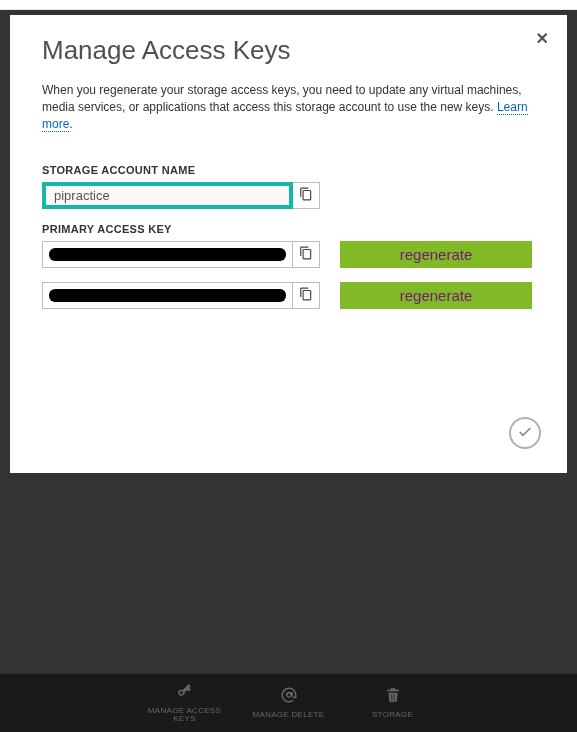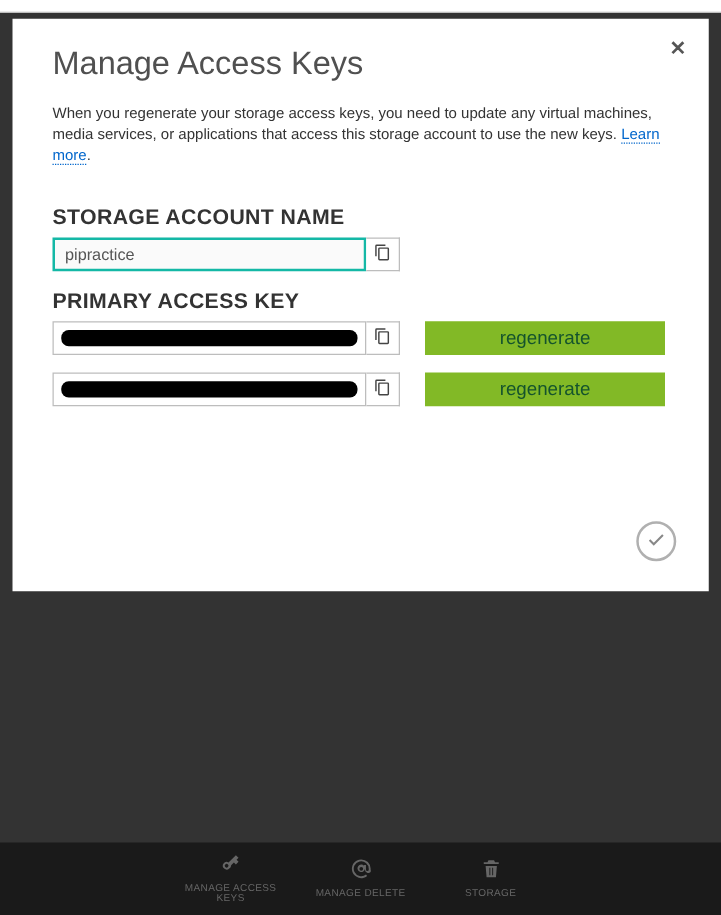--- a/index.html
+++ b/index.html
@@ -24,27 +24,27 @@
     font-size: 16px; color: #555; cursor: pointer; font-weight: bold;
     background: none; border: none;
   }
   .modal h1 {
     font-weight: 300; font-size: 26px; color: #505050; margin-bottom: 16px;
   }
   .desc { font-size: 12px; color: #333; line-height: 1.4; margin-bottom: 32px; }
   .desc a { color: #0066cc; text-decoration: none; border-bottom: 1px dotted #0066cc; }
 
   .field-label {
-    font-size: 17px; font-weight: 600; letter-spacing: 0.3px;
+    font-size: 11px; font-weight: 600; letter-spacing: 0.3px;
     color: #333; margin-bottom: 6px; text-transform: uppercase;
   }
   .row { display: flex; align-items: stretch; margin-bottom: 14px; gap: 0; }
   .input-wrap { display: flex; width: 278px; }
   .text-input {
-    flex: 1; border: 2px solid #14b8a6; height: 27px; padding: 0 8px;
+    flex: 1; border: 4px solid #14b8a6; height: 27px; padding: 0 8px;
     font-size: 13px; color: #555; background: #fafafa;
   }
   .text-input[readonly] { background: #fafafa; }
   .copy-btn {
     width: 27px; height: 27px; border: 1px solid #bdbdbd; border-left: none;
     background: #fff; display: flex; align-items: center; justify-content: center;
     cursor: pointer;
   }
   .copy-btn svg { width: 14px; height: 14px; fill: #444; }
 
@@ -52,21 +52,21 @@
     flex: 1; border: 1px solid #bdbdbd; height: 27px; background: #fff;
     position: relative; overflow: hidden;
   }
   .redact::before {
     content: ""; position: absolute; left: 6px; right: 6px; top: 6px; bottom: 6px;
     background: #000; border-radius: 6px;
   }
 
   .regen-btn {
     margin-left: 20px; flex: 0 0 192px; height: 27px;
-    background: #82b926; color: #14532d; border: none;
+    background: #82b926; color: #701a75; border: none;
     font-size: 15px; cursor: pointer;
     display: flex; align-items: center; justify-content: center;
   }
 
   .confirm-circle {
     position: absolute; right: 26px; bottom: 24px;
     width: 32px; height: 32px; border: 2px solid #b0b0b0; border-radius: 50%;
     display: flex; align-items: center; justify-content: center;
     cursor: pointer; background: #fff;
   }

